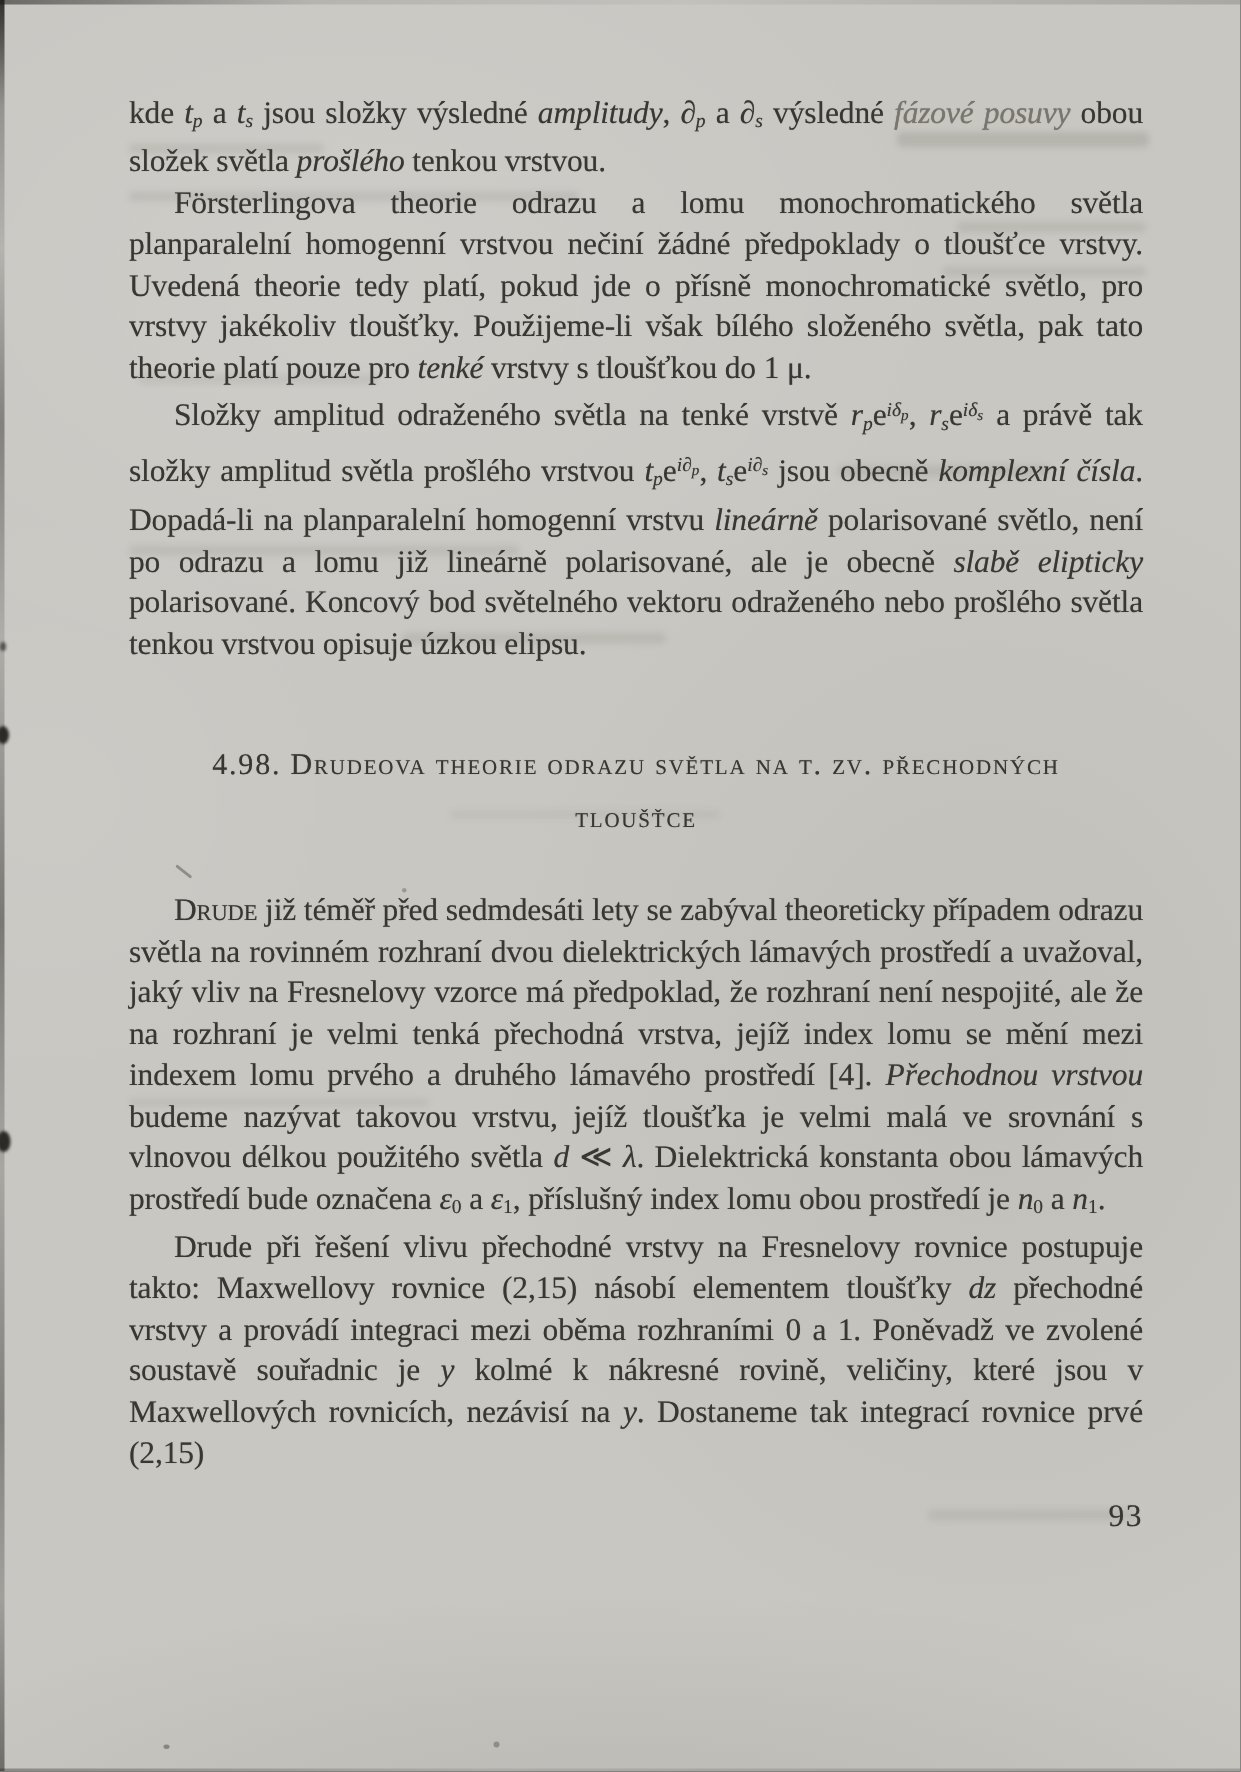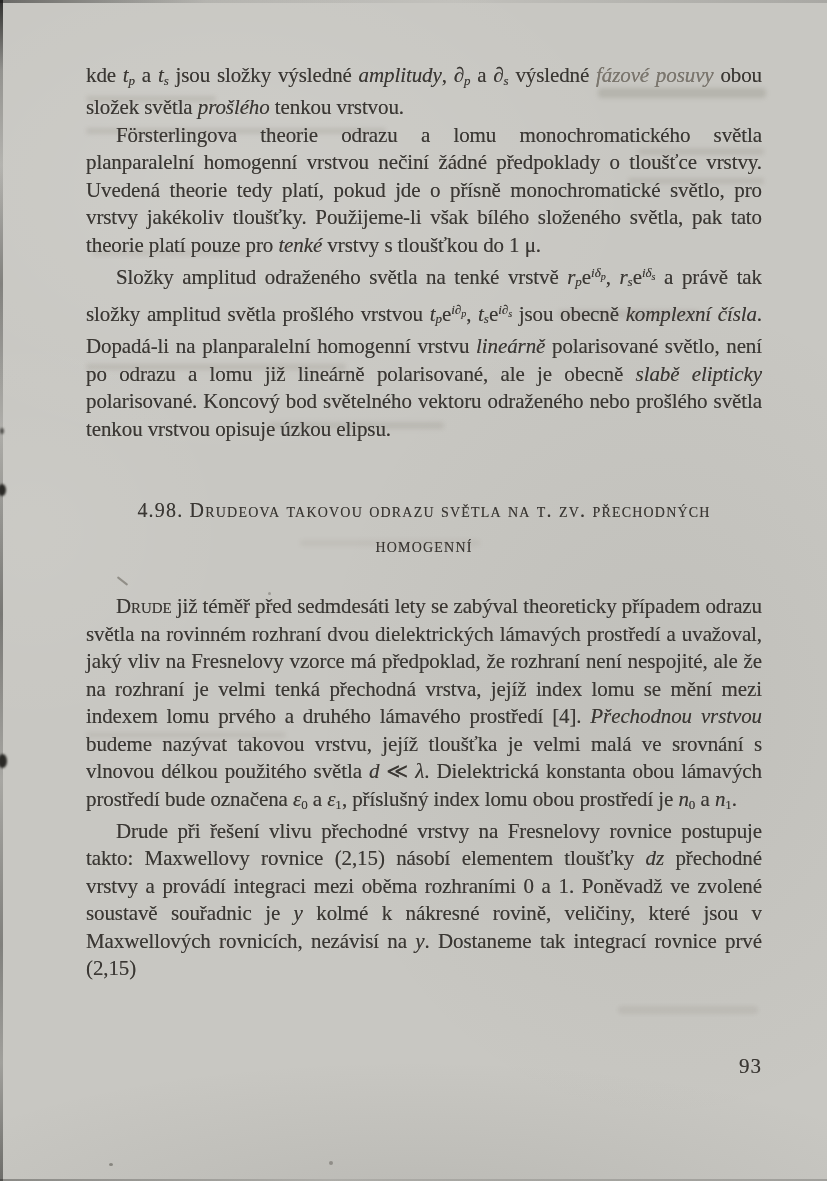--- a/index.html
+++ b/index.html
@@ -77,21 +77,21 @@
     margin:50px 10px 30px;font-weight:normal;text-align:center;
     font-size:20px;line-height:35px;letter-spacing:1.2px;color:var(--ink);
   }
   .it{font-style:italic;}
   .sc{font-variant:small-caps;}
   .sub{font-size:0.62em;vertical-align:-0.22em;letter-spacing:0;}
   .sup{font-size:0.62em;vertical-align:0.5em;letter-spacing:0;}
   .ss{font-size:0.48em;vertical-align:0.36em;letter-spacing:0;}
   .light{color:var(--faded);}
   .page-number{
-    position:absolute;top:1054px;right:65px;z-index:2;
+    position:absolute;top:998px;right:65px;z-index:2;
     font-size:21px;letter-spacing:1px;
     text-shadow:0 0 0.5px rgba(58,55,51,.55);
   }
 </style>
 </head>
 <body>
 
 <div class="page">
 
   <div class="edge-left"></div>
@@ -114,19 +114,19 @@
   <div class="smudge s8"></div>
   <div class="smudge s9"></div>
   <div class="smudge s10"></div>
   <div class="smudge s11"></div>
   <div class="smudge s12"></div>
 
   <main class="text-block">
       <p class="para"><span>kde </span><span class="it">t</span><span class="it sub">p</span><span> a </span><span class="it">t</span><span class="it sub">s</span><span> jsou složky výsledné </span><span class="it">amplitudy</span><span>, </span><span class="it">∂</span><span class="it sub">p</span><span> a </span><span class="it">∂</span><span class="it sub">s</span><span> výsledné </span><span class="it light">fázové posuvy</span><span> obou složek světla </span><span class="it">prošlého</span><span> tenkou vrstvou.</span></p>
       <p class="para indent"><span>Försterlingova theorie odrazu a lomu monochromatického světla planparalelní homogenní vrstvou nečiní žádné předpoklady o tloušťce vrstvy. Uvedená theorie tedy platí, pokud jde o přísně monochromatické světlo, pro vrstvy jakékoliv tloušťky. Použijeme-li však bílého složeného světla, pak tato theorie platí pouze pro </span><span class="it">tenké</span><span> vrstvy s tloušťkou do 1 μ.</span></p>
       <p class="para indent"><span>Složky amplitud odraženého světla na tenké vrstvě </span><span class="it">r</span><span class="it sub">p</span><span>e</span><span class="it sup">iδ</span><span class="it ss">p</span><span>, </span><span class="it">r</span><span class="it sub">s</span><span>e</span><span class="it sup">iδ</span><span class="it ss">s</span><span> a právě tak složky amplitud světla prošlého vrstvou </span><span class="it">t</span><span class="it sub">p</span><span>e</span><span class="it sup">i∂</span><span class="it ss">p</span><span>, </span><span class="it">t</span><span class="it sub">s</span><span>e</span><span class="it sup">i∂</span><span class="it ss">s</span><span> jsou obecně </span><span class="it">komplexní čísla</span><span>. Dopadá-li na planparalelní homogenní vrstvu </span><span class="it">lineárně</span><span> polarisované světlo, není po odrazu a lomu již lineárně polarisované, ale je obecně </span><span class="it">slabě elipticky</span><span> polarisované. Koncový bod světelného vektoru odraženého nebo prošlého světla tenkou vrstvou opisuje úzkou elipsu.</span></p>
-      <h2 class="heading"><span>4.98. </span><span class="sc">Drudeova takovou odrazu světla na t. zv. přechodných</span><br><span class="sc">homogenní</span></h2>
+      <h2 class="heading"><span>4.98. </span><span class="sc">Drudeova theorie odrazu světla na t. zv. přechodných</span><br><span class="sc">tloušťce</span></h2>
       <p class="para indent"><span class="sc">Drude</span><span> již téměř před sedmdesáti lety se zabýval theoreticky případem odrazu světla na rovinném rozhraní dvou dielektrických lámavých prostředí a uvažoval, jaký vliv na Fresnelovy vzorce má předpoklad, že rozhraní není nespojité, ale že na rozhraní je velmi tenká přechodná vrstva, jejíž index lomu se mění mezi indexem lomu prvého a druhého lámavého prostředí [4]. </span><span class="it">Přechodnou vrstvou</span><span> budeme nazývat takovou vrstvu, jejíž tloušťka je velmi malá ve srovnání s vlnovou délkou použitého světla </span><span class="it">d</span><span> ≪ </span><span class="it">λ</span><span>. Dielektrická konstanta obou lámavých prostředí bude označena </span><span class="it">ε</span><span class="sub">0</span><span> a </span><span class="it">ε</span><span class="sub">1</span><span>, příslušný index lomu obou prostředí je </span><span class="it">n</span><span class="sub">0</span><span> a </span><span class="it">n</span><span class="sub">1</span><span>.</span></p>
       <p class="para indent"><span>Drude při řešení vlivu přechodné vrstvy na Fresnelovy rovnice postupuje takto: Maxwellovy rovnice (2,15) násobí elementem tloušťky </span><span class="it">dz</span><span> přechodné vrstvy a provádí integraci mezi oběma rozhraními 0 a 1. Poněvadž ve zvolené soustavě souřadnic je </span><span class="it">y</span><span> kolmé k nákresné rovině, veličiny, které jsou v Maxwellových rovnicích, nezávisí na </span><span class="it">y</span><span>. Dostaneme tak integrací rovnice prvé (2,15)</span></p>
     </main>
 
   <div class="page-number">93</div>
 </div>
 
 </body></html>

